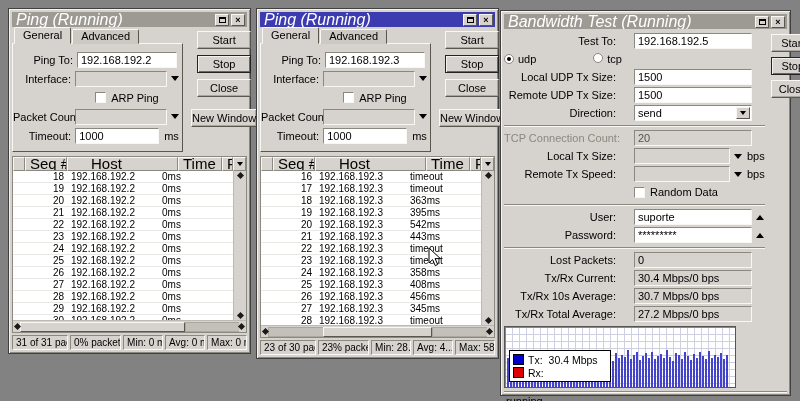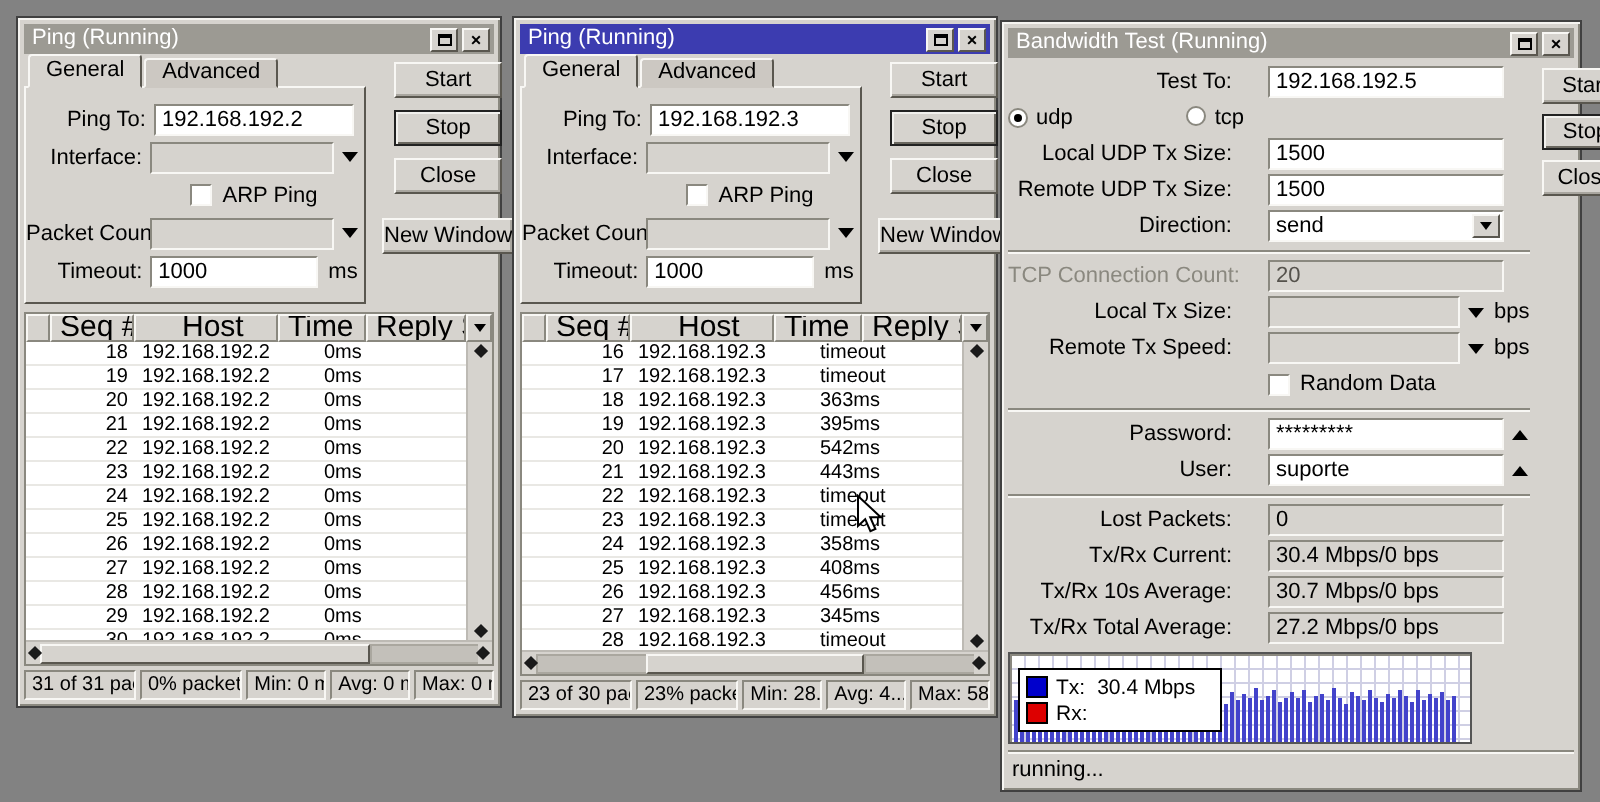--- a/index.html
+++ b/index.html
@@ -5,21 +5,21 @@
   * { margin:0; padding:0; box-sizing:border-box; }
   html,body { width:800px; height:401px; }
   body { background:#828282; font-family:"Liberation Sans", sans-serif; font-size:11px; color:#000; position:relative; overflow:hidden; }
 
   .window { position:absolute; background:#d6d3ce; border:1px solid #404040;
             box-shadow: inset 1px 1px 0 #f5f4f1, inset -1px -1px 0 #8a887f;
             padding:3px; display:flex; flex-direction:column; }
   .titlebar { height:15px; display:flex; align-items:center; padding:0 2px 0 4px; color:#fff; flex:0 0 auto; }
   .titlebar.active { background:#3c3cb0; }
   .titlebar.inactive { background:#9c9a93; }
-  .titletext { flex:1; font-size:11px; line-height:15px; white-space:nowrap; overflow:hidden; }
+  .titletext { flex:1; font-size:16px; line-height:15px; white-space:nowrap; overflow:hidden;font-style:italic; }
   .tbtn { width:14px; height:12px; margin-left:2px; background:#d6d3ce; border:1px solid;
           border-color:#f8f7f4 #5a574f #5a574f #f8f7f4; display:flex; align-items:center; justify-content:center; }
   .g-max { width:7px; height:6px; border:1px solid #000; border-top-width:2px; }
   .g-x { font-size:9px; font-weight:bold; line-height:8px; color:#000; }
 
   .btn { background:#d6d3ce; border:1px solid; border-color:#f8f7f4 #5a574f #5a574f #f8f7f4;
          box-shadow: inset -1px -1px 0 #a9a69f; height:18px; line-height:16px; text-align:center;
          font-size:11px; white-space:nowrap; }
   .btn.default { border-color:#222; box-shadow: inset 1px 1px 0 #f1f0ed, inset -1px -1px 0 #6a675f; }
   .field { background:#fff; border:1px solid; border-color:#8a887f #f8f7f4 #f8f7f4 #8a887f;
@@ -57,21 +57,21 @@
               display:flex; align-items:center; justify-content:center; }
   .hdropbtn .drop { margin:0; border-top-width:4px; border-left-width:3px; border-right-width:3px; }
   .tbodyrow { flex:1; display:flex; overflow:hidden; }
   .tbody { flex:1; overflow:hidden; }
   .trow { display:flex; height:12px; border-bottom:1px solid #e9e8e4; font-size:10px; line-height:11px; }
   .c-icon { width:12px; flex:0 0 auto; }
   .c-seq { width:42px; flex:0 0 auto; text-align:right; padding-right:3px; }
   .c-host { width:92px; flex:0 0 auto; padding-left:4px; }
   .c-time { width:44px; flex:0 0 auto; padding-left:3px; }
   .c-reply { flex:1; }
-  .h-icon { width:12px; } .h-seq { width:42px; } .h-host { width:72px;padding-left:23px; } .h-time { width:44px; } .h-reply { flex:1; }
+  .h-icon { width:12px; } .h-seq { width:42px; } .h-host { width:111px;padding-left:23px; } .h-time { width:44px; } .h-reply { flex:1; }
   .vrail { width:13px; flex:0 0 auto; background:#d6d3ce; border-left:1px solid #bdbab4;
            display:flex; flex-direction:column; align-items:center; justify-content:space-between; padding:2px 0; }
   .dia { width:5px; height:5px; background:#1a1a1a; transform:rotate(45deg); }
   .hscroll { flex:0 0 auto; height:12px; display:flex; align-items:center; background:#d6d3ce;
              border-top:1px solid #bdbab4; padding:0 2px; }
   .hthumb { height:10px; background:#d6d3ce; border:1px solid; border-color:#f8f7f4 #5a574f #5a574f #f8f7f4; }
   .htrack { flex:1; height:10px; background:#c3c0ba; border:1px solid #aaa79f; border-right:none; }
   .statusbar { flex:0 0 auto; display:flex; gap:2px; margin-top:2px; height:15px; }
   .scell { border:1px solid; border-color:#8a887f #f8f7f4 #f8f7f4 #8a887f; font-size:10px; line-height:13px;
            padding:0 3px; white-space:nowrap; overflow:hidden; }
@@ -84,21 +84,21 @@
   .b-label { width:112px; text-align:right; margin-right:18px; white-space:nowrap; flex:0 0 auto; }
   .b-label.dis { color:#8a887f; }
   .b-field { width:118px; flex:0 0 auto; }
   .groove { height:2px; border-top:1px solid #8a887f; border-bottom:1px solid #f8f7f4; margin:4px 0 3px; }
   .combo { position:relative; }
   .combobtn { position:absolute; right:1px; top:1px; bottom:1px; width:14px; background:#d6d3ce;
               border:1px solid; border-color:#f8f7f4 #5a574f #5a574f #f8f7f4;
               display:flex; align-items:center; justify-content:center; }
   .combobtn .drop { margin:0; border-top-width:4px; border-left-width:3px; border-right-width:3px; }
 
-  .chart { margin-top:4px; height:46px; width:232px; background:#fff; border:1px solid #555;
+  .chart { margin-top:4px; height:62px; width:232px; background:#fff; border:1px solid #555;
            box-shadow: inset 1px 1px 0 #8a887f; position:relative; overflow:hidden;
            background-image: linear-gradient(#cfcfe4 1px, transparent 1px), linear-gradient(90deg,#cfcfe4 1px, transparent 1px);
            background-size: 7px 7px; }
   .bars { position:absolute; left:2px; right:0; bottom:0; top:0; display:flex; align-items:flex-end; gap:1px; }
   .bars i { width:2px; flex:0 0 auto; background:#4343cb; }
   .legend { position:absolute; left:4px; bottom:5px; width:102px; background:#fff; border:1px solid #000;
             padding:2px 3px; z-index:2; }
   .lrow { display:flex; align-items:center; height:13px; font-size:10.5px; }
   .lswatch { width:11px; height:11px; border:1px solid #000; margin-right:4px; flex:0 0 auto; }
   .bwstatus { flex:0 0 auto; border-top:1px solid #8a887f; box-shadow:0 1px 0 #f8f7f4 inset; margin-top:3px;
@@ -529,27 +529,27 @@
         <span class="drop"></span>
         <span style="margin-left:5px">bps</span>
       </div>
       <div class="b-row">
         <span class="b-label"></span>
         <span class="checkbox"></span>
         <span style="margin-left:5px">Random Data</span>
       </div>
       <div class="groove"></div>
       <div class="b-row">
+        <span class="b-label">User:</span>
+        <span class="field b-field">suporte</span>
+        <span class="uparr"></span>
+      </div>
+      <div class="b-row">
         <span class="b-label">Password:</span>
         <span class="field b-field">*********</span>
-        <span class="uparr"></span>
-      </div>
-      <div class="b-row">
-        <span class="b-label">User:</span>
-        <span class="field b-field">suporte</span>
         <span class="uparr"></span>
       </div>
       <div class="groove"></div>
       <div class="b-row">
         <span class="b-label">Lost Packets:</span>
         <span class="field gray b-field">0</span>
       </div>
       <div class="b-row">
         <span class="b-label">Tx/Rx Current:</span>
         <span class="field gray b-field">30.4 Mbps/0 bps</span>

